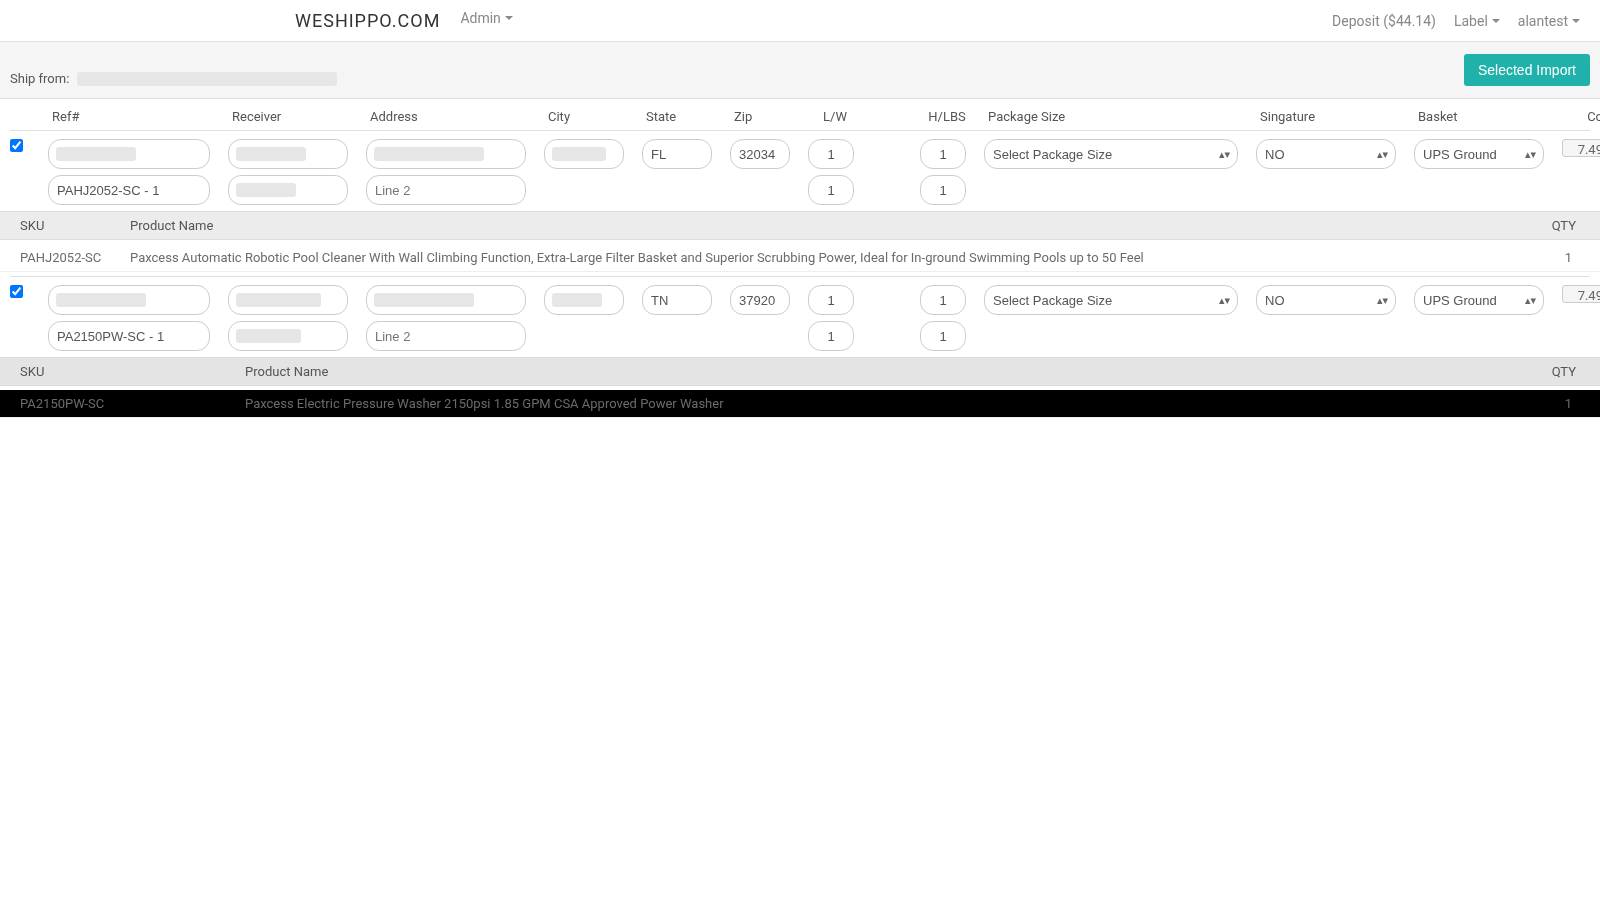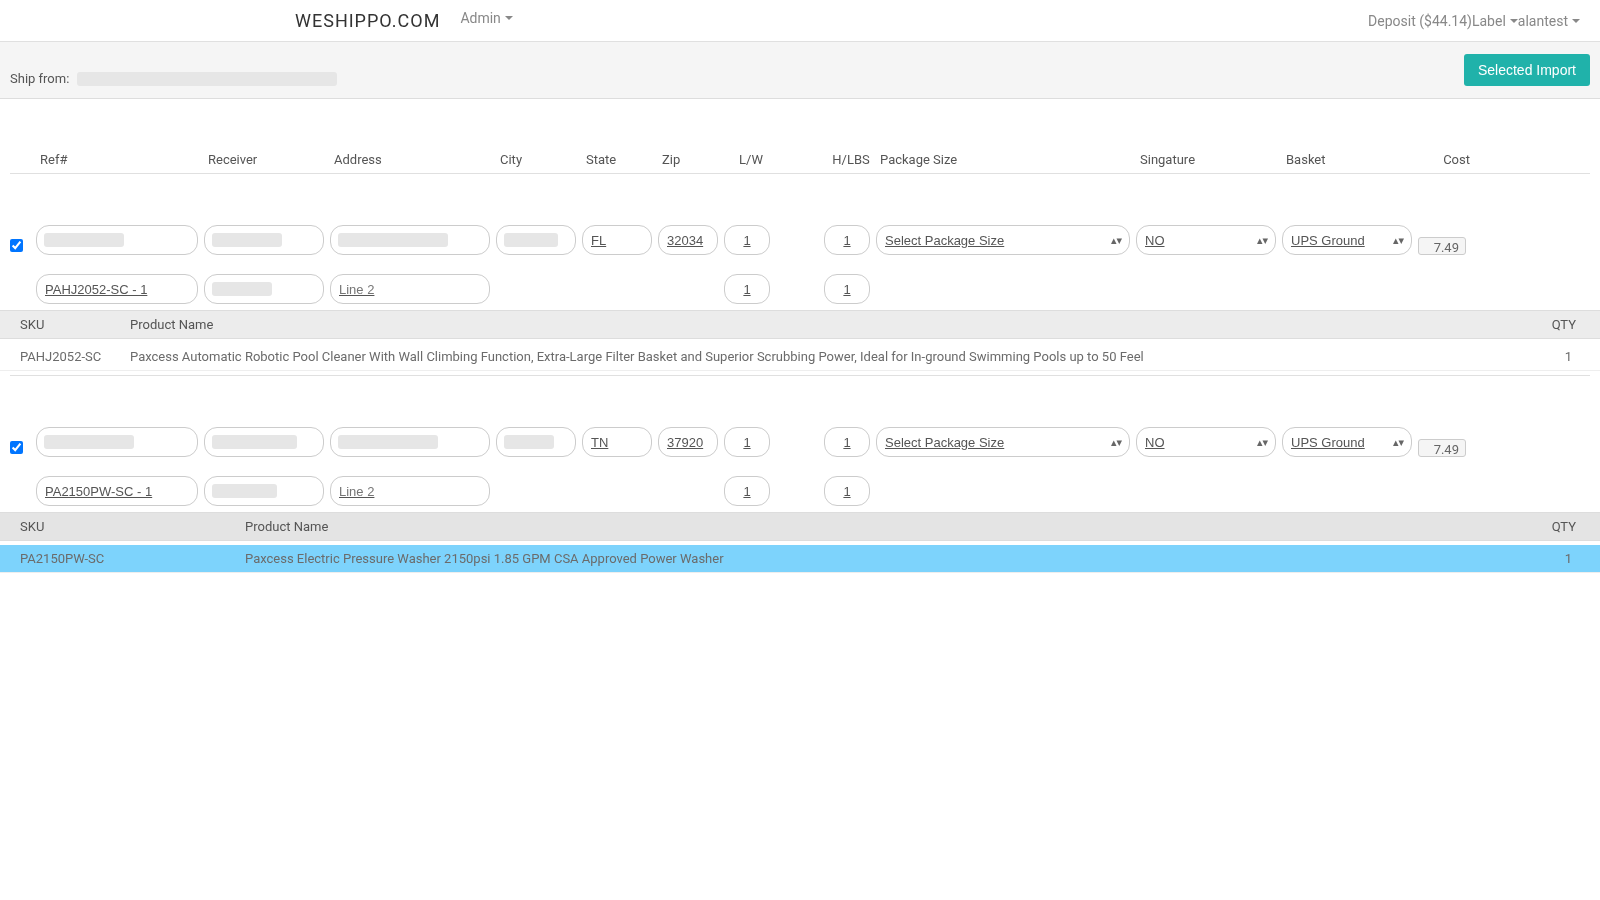--- a/index.html
+++ b/index.html
@@ -40,20 +40,21 @@
   width: 0; height: 0;
   border-left: 4px solid transparent;
   border-right: 4px solid transparent;
   border-top: 4px solid #888;
   margin-left: 4px;
 }
 .navbar-right {
   margin-left: auto;
   display: flex;
   align-items: flex-start;
+  gap: 18px;
   color: #888;
 }
 .navbar-right .nav-link { color: #888; }
 
 .ship-bar {
   background: #f5f5f5;
   border-bottom: 1px solid #ddd;
   padding: 12px 10px;
   display: flex;
   align-items: flex-end;
@@ -74,34 +75,34 @@
   padding: 8px 14px;
   border-radius: 3px;
   font-size: 14px;
   cursor: pointer;
 }
 
 .content { padding: 0 10px; }
 
 .header-row, .data-row {
   display: flex;
-  align-items: flex-end;
-  gap: 6px;
+  align-items: flex-start;
+  gap: 18px;
 }
 .header-row {
   padding: 10px 4px 6px 4px;
   color: #555;
   font-size: 13px;
 }
 .col-chk { width: 20px; flex: 0 0 20px; }
 .col-ref { width: 162px; flex: 0 0 162px; }
 .col-recv { width: 120px; flex: 0 0 120px; }
 .col-addr { width: 160px; flex: 0 0 160px; }
 .col-city { width: 80px; flex: 0 0 80px; }
-.col-state { width: 70px; flex: 0 0 70px; margin-top: 43px; }
+.col-state { width: 70px; flex: 0 0 70px; }
 .col-zip { width: 60px; flex: 0 0 60px; }
 .col-lw { width: 46px; flex: 0 0 46px; text-align: center; }
 .col-hlbs { width: 46px; flex: 0 0 46px; text-align: center; margin-left: 48px; }
 .col-pkg { width: 254px; flex: 0 0 254px; }
 .col-sig { width: 140px; flex: 0 0 140px; }
 .col-car { width: 130px; flex: 0 0 130px; }
 .col-cost { width: 48px; flex: 0 0 48px; text-align: right; }
 
 .order-block {
   border-top: 1px solid #e0e0e0;
@@ -111,21 +112,20 @@
 
 .frm {
   border: 1px solid #ccc;
   border-radius: 13px;
   padding: 5px 8px;
   font-size: 13px;
   width: 100%;
   background: #fff;
   color: #555;
   height: 30px;
-  text-decoration: underline;
 }
 .frm.small { text-align: center; }
 select.frm {
   appearance: none;
   -webkit-appearance: none;
   background-image: none;
   padding-right: 20px;
   position: relative;
 }
 .select-wrap { position: relative; }
@@ -188,21 +188,21 @@
 .ih-qty { width: 60px; flex: 0 0 60px; text-align: right; padding-right: 14px;}
 
 .items-row {
   display: flex;
   padding: 6px 10px;
   font-size: 13px;
   color: #6b6b6b;
   margin: 4px -10px;
   border-bottom: 1px solid #eee;
 }
-.items-row.striped { background: #7dd3fc; }
+.items-row.striped { background: #000000; }
 .ir-sku { width: 120px; flex: 0 0 120px; padding-left: 10px;}
 .ir-sku2 { width: 235px; flex: 0 0 235px; padding-left: 10px;}
 .ir-name { flex: 1; }
 .ir-qty { width: 60px; flex: 0 0 60px; text-align: right; padding-right: 18px;}
 </style>
 </head>
 <body>
 
 <div class="navbar">
   <div class="navbar-left">

